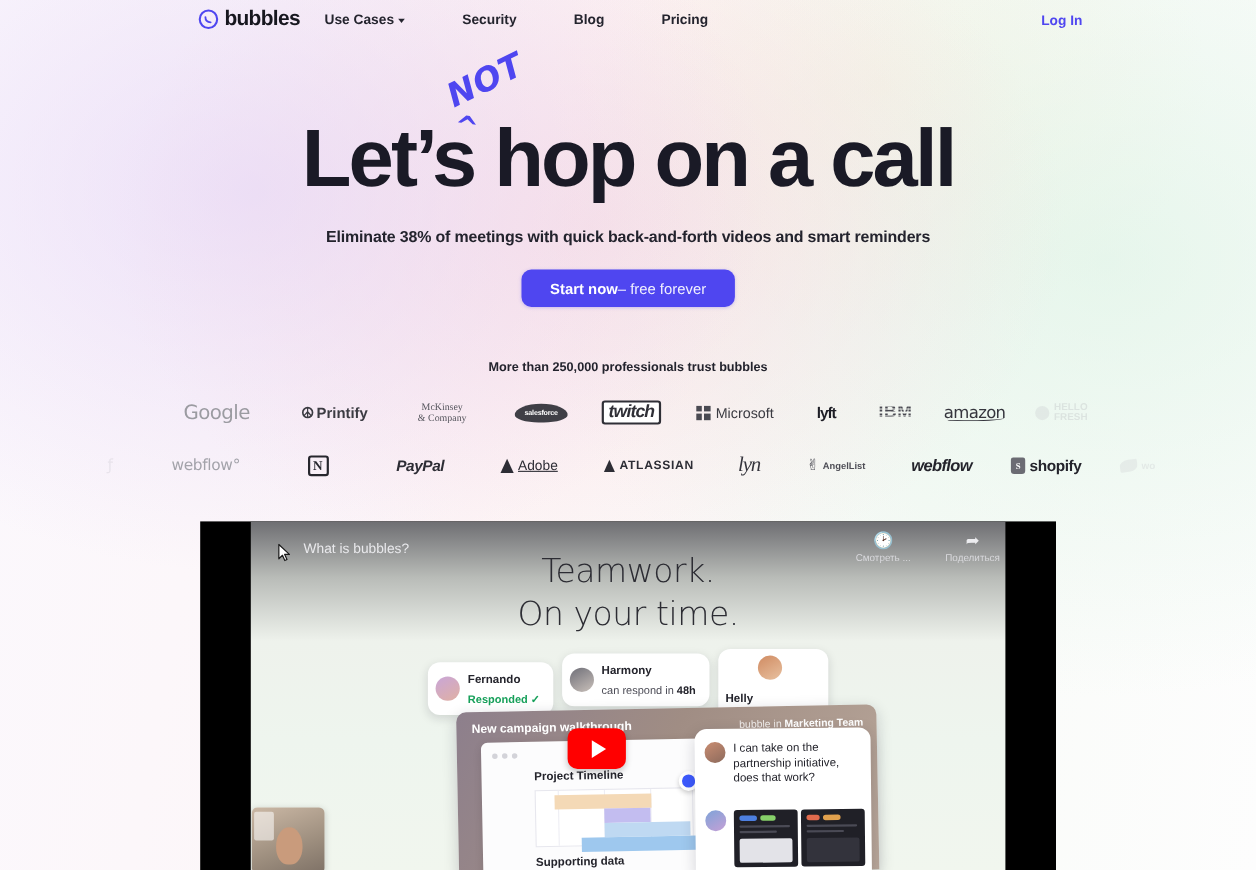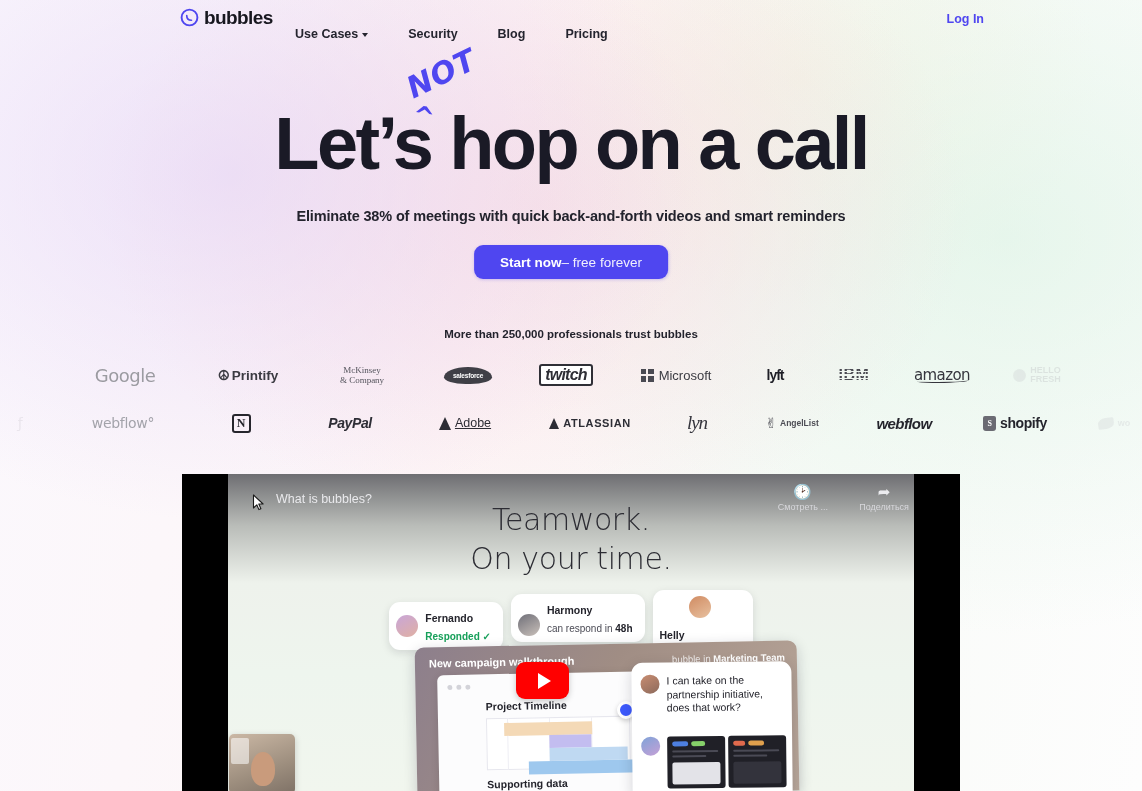--- a/index.html
+++ b/index.html
@@ -30,21 +30,21 @@
     position: absolute; left: 180px; top: 8px;
     display: flex; align-items: center; gap: 5px;
   }
   .logo-mark { width: 19px; height: 19px; display:block; }
   .logo-text {
     font-size: 19px; font-weight: bold; color: #17171f;
     letter-spacing: -0.6px; line-height: 19px;
   }
   .nav-links {
     position: absolute; left: 295px; top: 11px;
-    display: flex; align-items: center; gap: 40px; margin-top: 16px;
+    display: flex; align-items: center; gap: 52px;
   }
   .nav-link {
     font-size: 12.5px; font-weight: bold; color: #24242e;
     text-decoration: none; white-space: nowrap;
     display: flex; align-items: center; gap: 4px;
     cursor: pointer;
   }
   .caret {
     width: 0; height: 0; display:inline-block;
     border-left: 3.5px solid transparent;
@@ -101,21 +101,21 @@
   .cta span.light { font-weight: normal; opacity: 0.92; }
 
   
   .trust-text {
     position: absolute; top: 328px; left: 0; width: 1142px;
     text-align: center; font-size: 11.5px; font-weight: bold; color: #23232d;
   }
   .logo-row {
     position: absolute; left: 0; width: 1142px;
     display: flex; align-items: center; justify-content: center;
-    gap: 16px;
+    gap: 0px;
   }
   .logo-row.r1 { top: 358px; height: 34px; }
   .logo-row.r2 { top: 406px; height: 34px; }
   .brand {
     display: flex; align-items: center; justify-content: center;
     height: 34px; color: #6d6d75;
     flex: 0 0 auto;
   }
   .fade-l { opacity: 0.18; }
   .fade-r { opacity: 0.22; }
@@ -198,21 +198,21 @@
     position: absolute; left: 0; top: 116px; width: 686px;
     display: flex; align-items: flex-start; justify-content: center; gap: 8px;
   }
   .pcard {
     background: #fff; border-radius: 11px;
     padding: 6px 12px 6px 7px;
     display: flex; align-items: center; gap: 7px;
     box-shadow: 0 3px 9px rgba(20,20,40,0.13);
   }
   .pcard.c1 { margin-top: 12px; }
-  .pcard.c2 { margin-top: 4px; align-items: flex-end; }
+  .pcard.c2 { margin-top: 4px; }
   .pcard.c3 { margin-top: 0px; flex-direction: column; }
   .pav { width: 22px; height: 22px; border-radius: 50%; flex: 0 0 auto; }
   .pav.a1 { background: linear-gradient(150deg,#c9a6d8,#e0b0a3); }
   .pav.a2 { background: linear-gradient(150deg,#6f6f78,#c9c0ba); }
   .pav.a3 { background: linear-gradient(150deg,#d08b62,#e8c1a0); }
   .pname { font-size: 10.5px; font-weight: bold; color: #24242c; line-height: 12px; }
   .pstat { font-size: 10px; color: #4b4b55; line-height: 12px; }
   .pstat.ok { color: #17a05a; font-weight: bold; }
   .pstat b { font-weight: bold; color: #24242c; }
 

